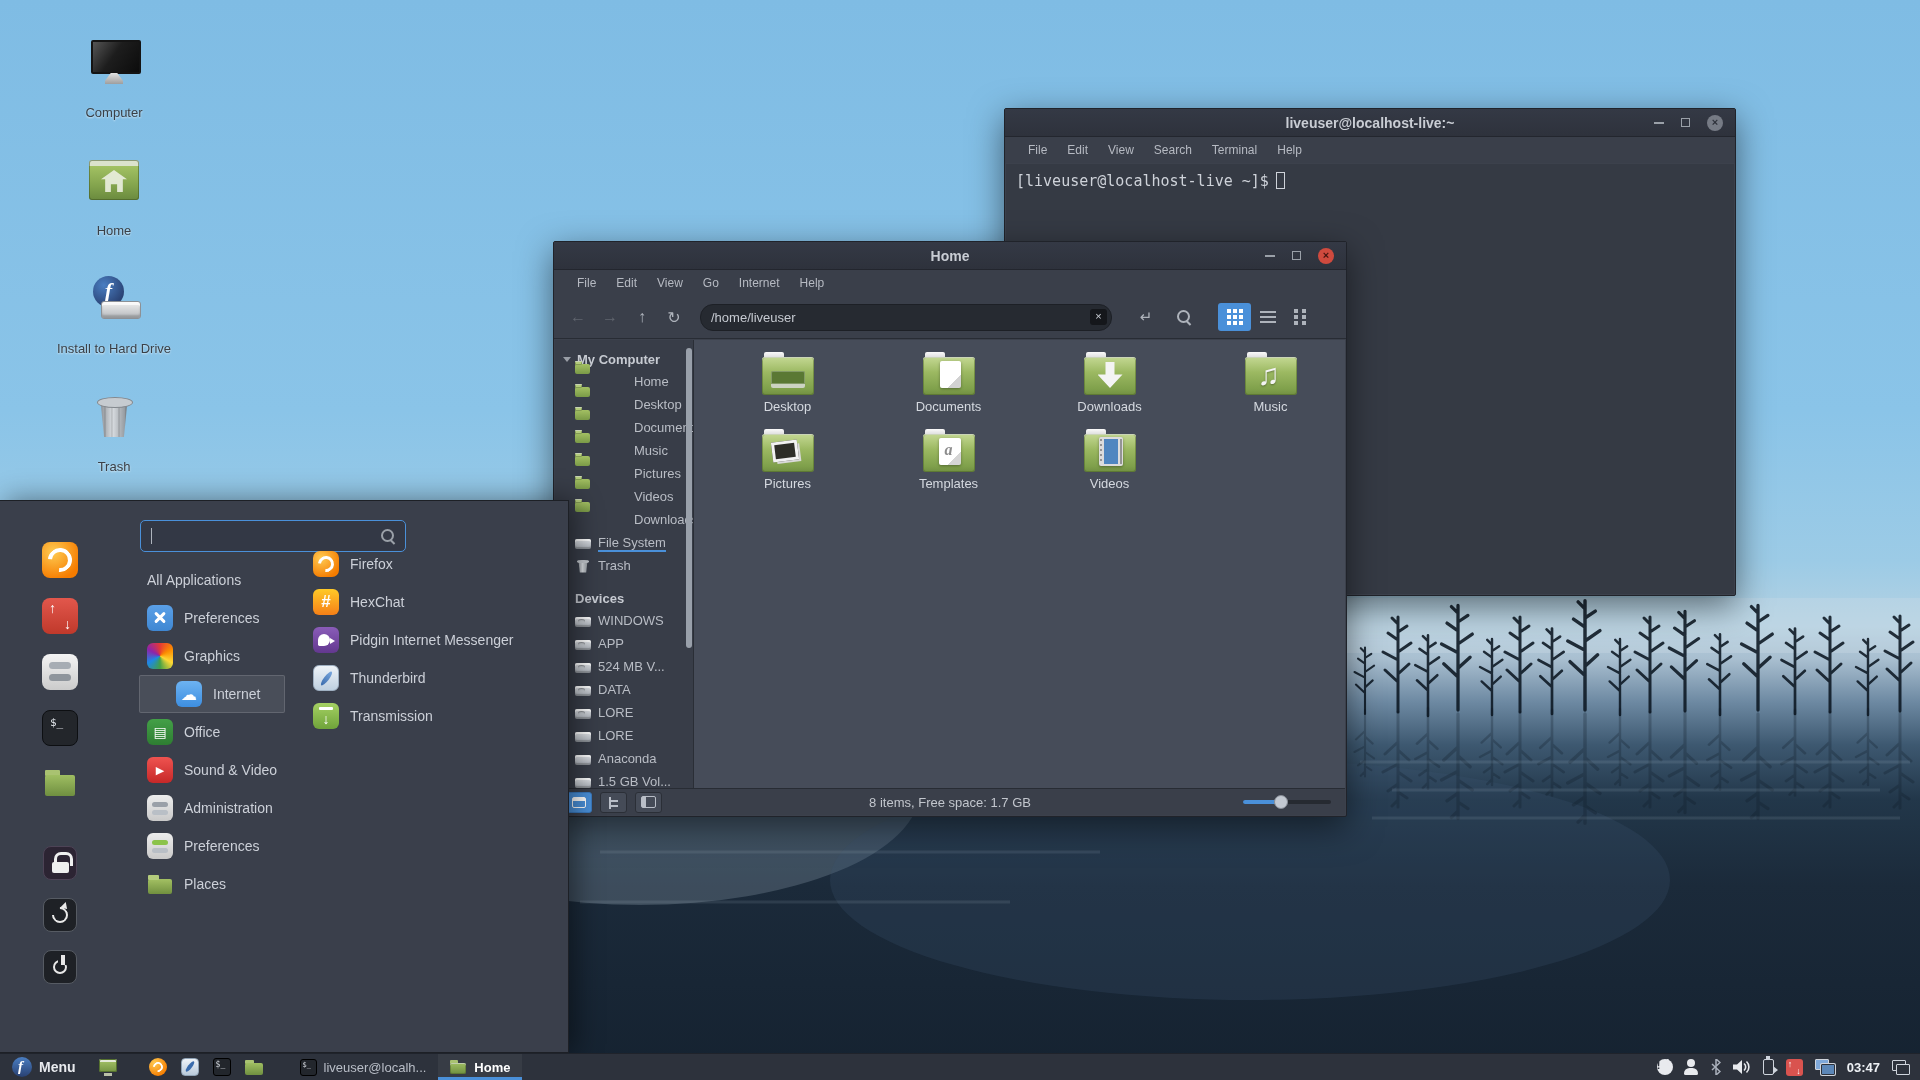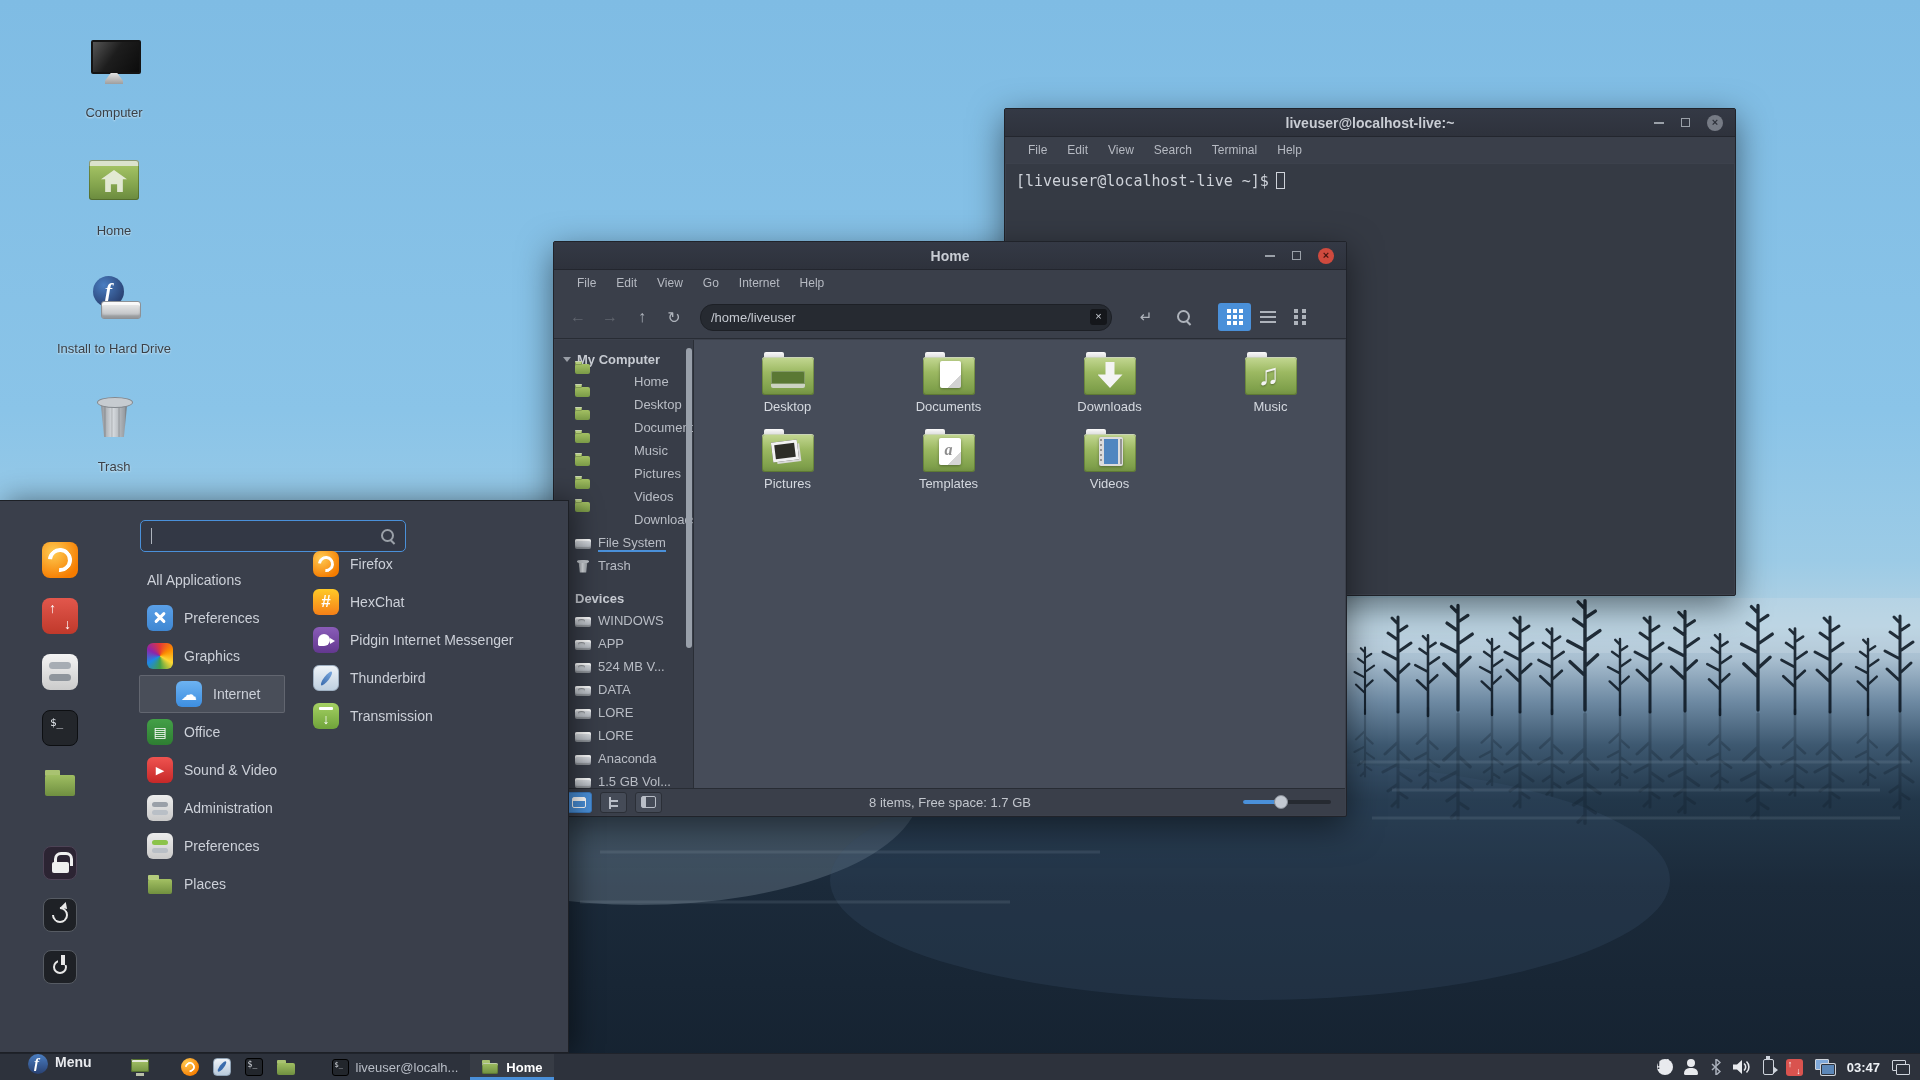--- a/index.html
+++ b/index.html
@@ -201,21 +201,21 @@
   .fi.logout { background:#1e2126; border:1px solid #565b63; }
   .fi.logout::before { content:""; position:absolute; inset:8px; border:2.5px solid #e8e8e8; border-radius:50%; border-top-color:transparent; transform:rotate(-45deg); }
   .fi.logout::after { content:""; position:absolute; top:4px; right:8px; border-left:6px solid #e8e8e8; border-top:4px solid transparent; border-bottom:4px solid transparent; transform:rotate(45deg); }
   .fi.shutdown { background:#1e2126; border:1px solid #565b63; }
   .fi.shutdown::before { content:""; position:absolute; inset:9px; border:2.5px solid #e8e8e8; border-radius:50%; }
   .fi.shutdown::after { content:""; position:absolute; top:4px; left:14px; width:4px; height:10px; background:#e8e8e8; border-left:3px solid #1e2126; border-right:3px solid #1e2126; }
 
   
   #taskbar { position:absolute; left:0; bottom:0; width:1920px; height:27px; background:#2d323c; border-top:1px solid #1f232b;
     display:flex; align-items:center; z-index:50; color:#b9bec7; }
-  .menu-btn { display:flex; align-items:flex-start; gap:7px; padding:0 28px; height:100%; }
+  .menu-btn { display:flex; align-items:center; gap:7px; padding:0 12px; height:100%; }
   .fedora-logo { width:20px; height:20px; border-radius:50%; background:linear-gradient(#4a7ec2,#294172); position:relative; }
   .fedora-logo::before { content:"f"; position:absolute; left:6px; top:-1px; color:#fff; font:italic bold 15px/20px "Liberation Serif",serif; }
   .menu-label { font-size:14px; font-weight:bold; color:#e8eaee; }
   .tb-launchers { display:flex; align-items:center; gap:12px; padding:0 10px; height:100%; }
   .tl { position:relative; width:20px; height:20px; flex:none; }
   .tl.show-desktop { margin-right:18px; }
   .tl.show-desktop::before { content:""; position:absolute; left:1px; top:2px; width:18px; height:13px; border-radius:2px;
     background:linear-gradient(180deg,#e4e9d8 0 25%,#9cba60 25%,#749442 100%); box-shadow:inset 0 0 0 1px #55712f; }
   .tl.show-desktop::after { content:""; position:absolute; left:6px; bottom:1px; width:8px; height:3px; background:#b9bfa8; }
   .tl.firefox::before { content:""; position:absolute; inset:1px; border-radius:50%; background:radial-gradient(circle at 32% 28%,#ffcb52,#f57c00 78%); }

